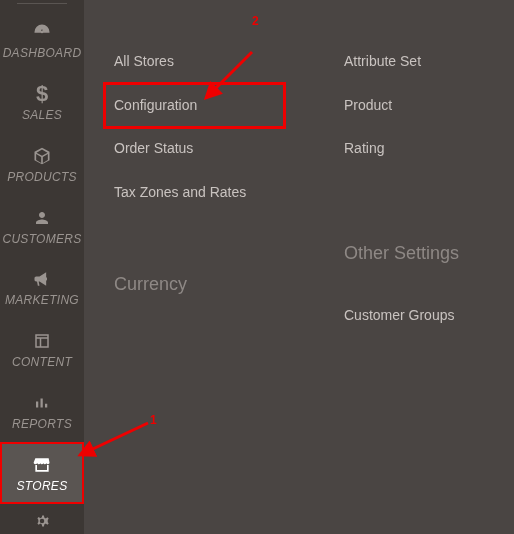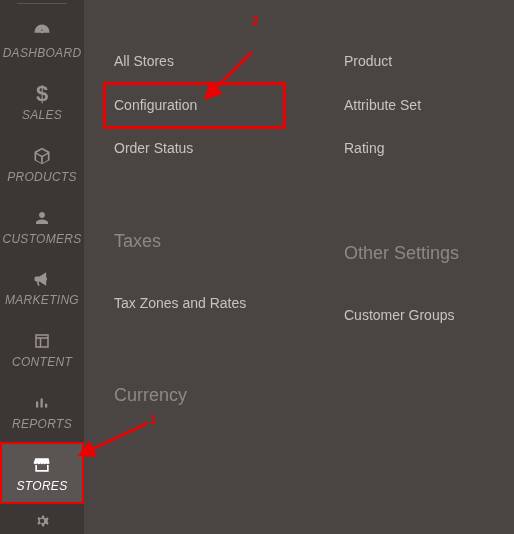--- a/index.html
+++ b/index.html
@@ -196,29 +196,28 @@
     </span>
   </div>
 </div>
 
 <div class="main">
   <div class="column col1">
     <div class="menu-link">All Stores</div>
     <div class="menu-link highlighted">Configuration</div>
     <div class="menu-link">Order Status</div>
 
-    <div class="section-header spaced">Taxes</div>
     <div class="menu-link">Tax Zones and Rates</div>
 
     <div class="section-header spaced">Currency</div>
   </div>
 
   <div class="column col2">
+    <div class="menu-link">Attribute Set</div>
     <div class="menu-link">Product</div>
-    <div class="menu-link">Attribute Set</div>
     <div class="menu-link">Rating</div>
 
     <div class="section-header" style="margin-top:72px;">Other Settings</div>
     <div class="menu-link">Customer Groups</div>
   </div>
 
   <span class="annotation-num" style="top:14px;left:168px;">2</span>
   <span class="annotation-num" style="top:413px;left:66px;">1</span>
 
   <svg class="arrow" style="top:42px;left:110px;" width="70" height="70">

